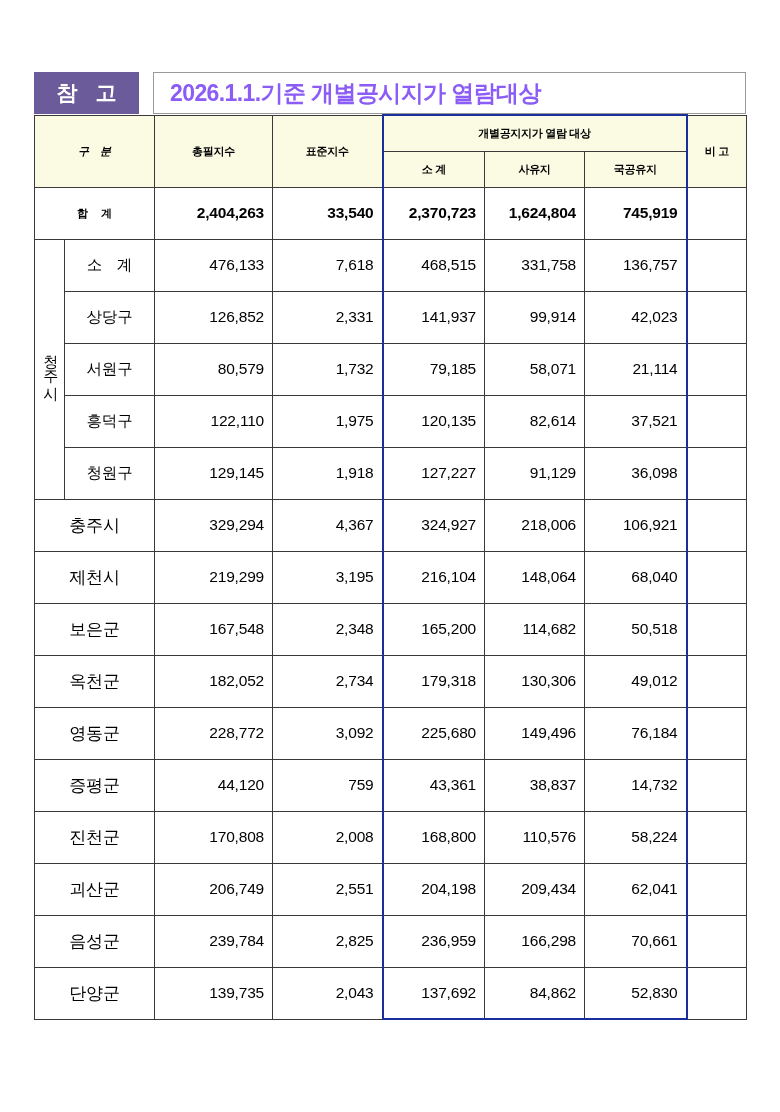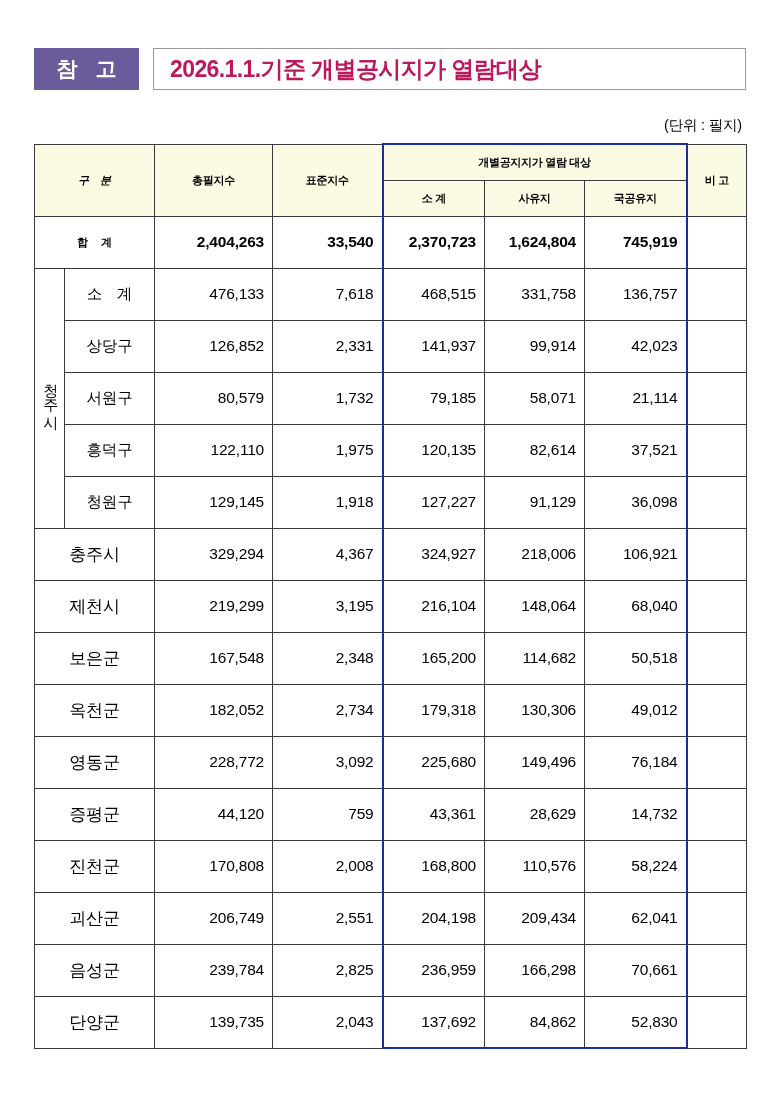--- a/index.html
+++ b/index.html
@@ -12,21 +12,21 @@
     width: 780px;
     height: 1112px;
     font-family: "Liberation Sans", "DejaVu Sans", sans-serif;
     color: #000000;
     position: relative;
     overflow: hidden;
   }
   .page {
     width: 780px;
     height: 1112px;
-    padding: 40px 34px 0 34px;
+    padding: 64px 34px 0 34px;
     position: relative;
   }
 
   
   .header-row {
     display: flex;
     align-items: stretch;
     margin-top: 8px;
     margin-bottom: 0;
   }
@@ -52,21 +52,21 @@
     display: flex;
     align-items: center;
     padding-left: 16px;
     margin-left: 14px;
     border-left: 1px solid #999999;
   }
   .title-text {
     font-size: 23px;
     font-weight: bold;
     letter-spacing: -0.6px;
-    color: #be185d;
+    color: #8b5cf6;
   }
 
   
   .unit-note {
     text-align: right;
     font-size: 14.5px;
     margin-top: 26px;
     margin-bottom: 8px;
     padding-right: 4px;
     letter-spacing: -0.2px;
@@ -147,21 +147,20 @@
 
 <div class="page">
 
   <div class="header-row">
     <div class="tag-box">참 고</div>
     <div class="title-box">
       <span class="title-text">2026.1.1.기준 개별공시지가 열람대상</span>
     </div>
   </div>
 
-  <div class="unit-note">(단위 : 필지)</div>
 
   <table class="data">
     <colgroup>
       <col style="width:30px">
       <col style="width:90px">
       <col style="width:118px">
       <col style="width:110px">
       <col style="width:102px">
       <col style="width:100px">
       <col style="width:102px">
@@ -294,21 +293,21 @@
         <td class="num">149,496</td>
         <td class="num blue-right">76,184</td>
         <td class="ctr"></td>
       </tr>
 
       <tr>
         <td class="lbl" colspan="2">증평군</td>
         <td class="num">44,120</td>
         <td class="num">759</td>
         <td class="num blue-left">43,361</td>
-        <td class="num">28,629</td>
+        <td class="num">38,837</td>
         <td class="num blue-right">14,732</td>
         <td class="ctr"></td>
       </tr>
 
       <tr>
         <td class="lbl" colspan="2">진천군</td>
         <td class="num">170,808</td>
         <td class="num">2,008</td>
         <td class="num blue-left">168,800</td>
         <td class="num">110,576</td>

